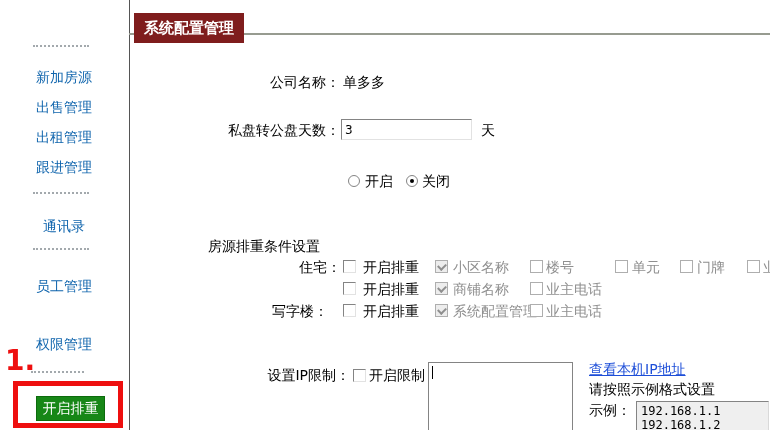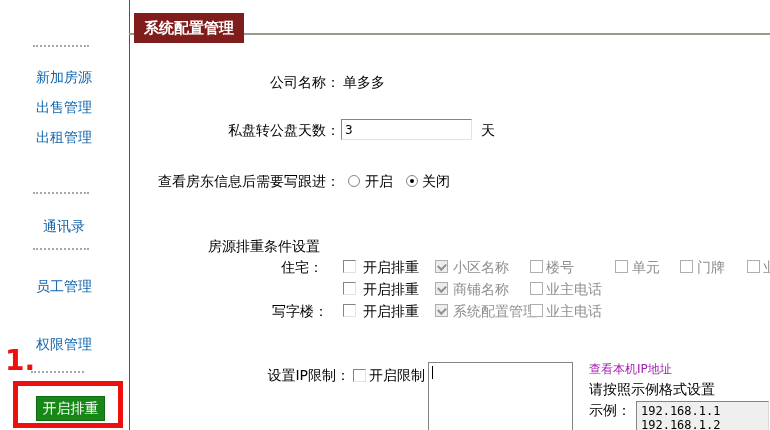--- a/index.html
+++ b/index.html
@@ -34,35 +34,36 @@
   .radio { width:12px; height:12px; border-radius:50%; border:1px solid #848484; background:#fff; cursor:pointer; }
   .radio.sel::after { content:""; position:absolute; left:3px; top:3px; width:4px; height:4px; border-radius:50%; background:#000; }
   .cb { width:13px; height:13px; background:#fff; border:1px solid; border-color:#848484 #e2e2e2 #e2e2e2 #848484; cursor:pointer; }
   .cb.dis { border-color:#aeaeae; cursor:default; }
   .cb.chk { background:#ededed; border-color:#aeaeae; cursor:default; }
   .cb.chk::after { content:""; position:absolute; left:2px; top:2px; width:6px; height:4px;
                    border-left:2px solid #8f8f8f; border-bottom:2px solid #8f8f8f; transform:rotate(-45deg); }
   .ip-textarea { left:428px; top:362px; width:145px; height:78px; border:1px solid #848484; background:#fff;
                  resize:none; font-size:12px; font-family:"DejaVu Sans",sans-serif; padding:2px; }
   .caret { left:432px; top:366px; width:1px; height:13px; background:#000; }
-  .ip-link { font-size:12px; color:#a21caf; cursor:pointer; }
+  .ip-link { font-size:14px; color:#1d4ed8; text-decoration:underline; cursor:pointer; }
   .example-box { left:636px; top:401px; width:133px; height:40px; background:#efefef;
                  border:1px solid; border-color:#848484 #d9d9d9 #d9d9d9 #848484;
                  font-family:"DejaVu Sans Mono","Liberation Mono",monospace; font-size:12px;
                  line-height:14px; color:#000; padding:2px 4px; white-space:nowrap; overflow:hidden; }
 </style>
 </head>
 <body>
 
 <div id="screen">
 
   <div class="abs side-divider" style="top:45px"></div>
   <div class="abs side-link" style="top:69px">新加房源</div>
   <div class="abs side-link" style="top:129px">出租管理</div>
   <div class="abs side-link" style="top:99px">出售管理</div>
+  <div class="abs side-link" style="top:159px">跟进管理</div>
   <div class="abs side-divider" style="top:192px"></div>
   <div class="abs side-link" style="top:218px">通讯录</div>
   <div class="abs side-divider" style="top:248px"></div>
   <div class="abs side-link" style="top:278px">员工管理</div>
   <div class="abs side-link" style="top:336px">权限管理</div>
   <div class="abs annotation-num">1.</div>
   <div class="abs side-divider" style="left:31px; top:371px; width:53px"></div>
   <div class="abs sys-config-btn">开启排重</div>
   <div class="abs annotation-box"></div>
 
@@ -70,29 +71,28 @@
   <div class="abs tab-underline"></div>
   <div class="abs tab-green">系统配置管理</div>
 
   <div class="abs lbl lbl-r" style="left:140px; top:74px; width:200px">公司名称：</div>
   <div class="abs lbl" style="left:343px; top:74px">单多多</div>
 
   <div class="abs lbl lbl-r" style="left:140px; top:122px; width:200px">私盘转公盘天数：</div>
   <input class="abs txt-input" type="text" value="3" style="">
   <div class="abs lbl" style="left:481px; top:122px">天</div>
 
-  <div class="abs lbl lbl-r" style="left:140px; top:173px; width:200px">查看房东信息后需要写跟进：</div>
   <span class="abs radio" style="left:348px; top:175px"></span>
   <div class="abs lbl" style="left:365px; top:173px">开启</div>
   <span class="abs radio sel" style="left:406px; top:175px"></span>
   <div class="abs lbl" style="left:422px; top:173px">关闭</div>
 
   <div class="abs lbl" style="left:208px; top:238px">房源排重条件设置</div>
 
-  <div class="abs lbl lbl-r" style="left:205px; top:259px; width:118px">住宅：</div>
+  <div class="abs lbl lbl-r" style="left:223px; top:259px; width:118px">住宅：</div>
   <span class="abs cb" style="left:343px; top:260px"></span>
   <div class="abs lbl" style="left:363px; top:259px">开启排重</div>
   <span class="abs cb chk" style="left:435px; top:260px"></span>
   <div class="abs lbl gray" style="left:453px; top:259px">小区名称</div>
   <span class="abs cb dis" style="left:530px; top:260px"></span>
   <div class="abs lbl gray" style="left:546px; top:259px">楼号</div>
   <span class="abs cb dis" style="left:615px; top:260px"></span>
   <div class="abs lbl gray" style="left:632px; top:259px">单元</div>
   <span class="abs cb dis" style="left:680px; top:260px"></span>
   <div class="abs lbl gray" style="left:697px; top:259px">门牌</div>

